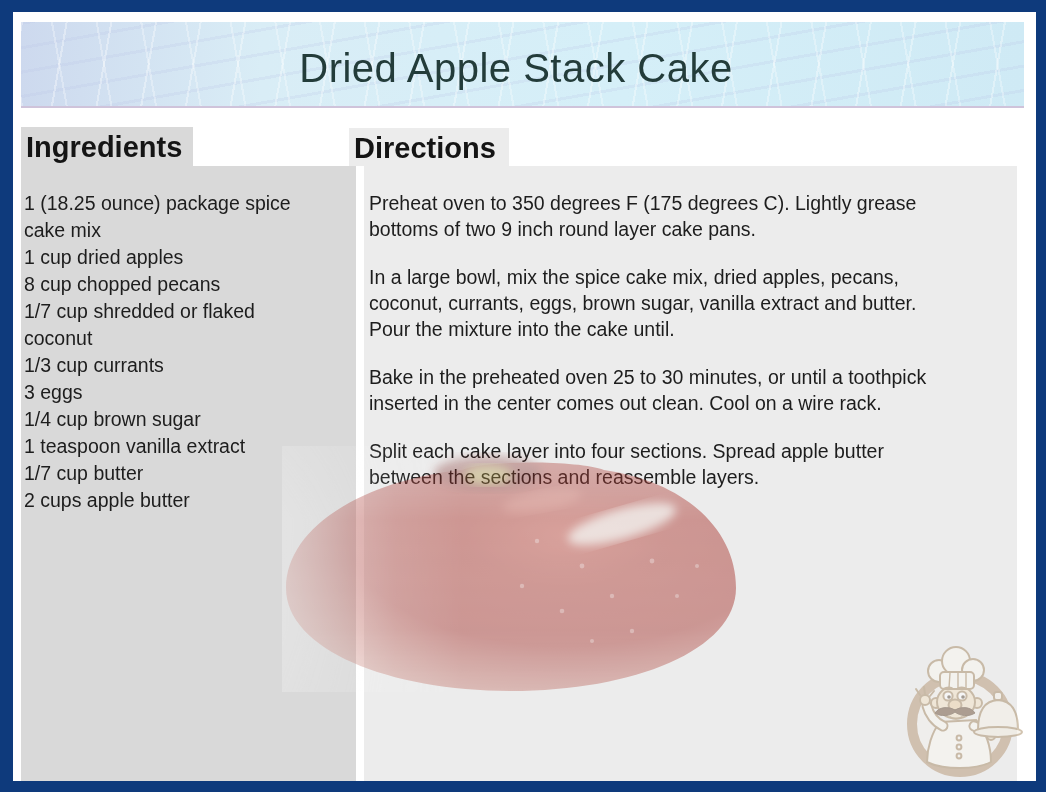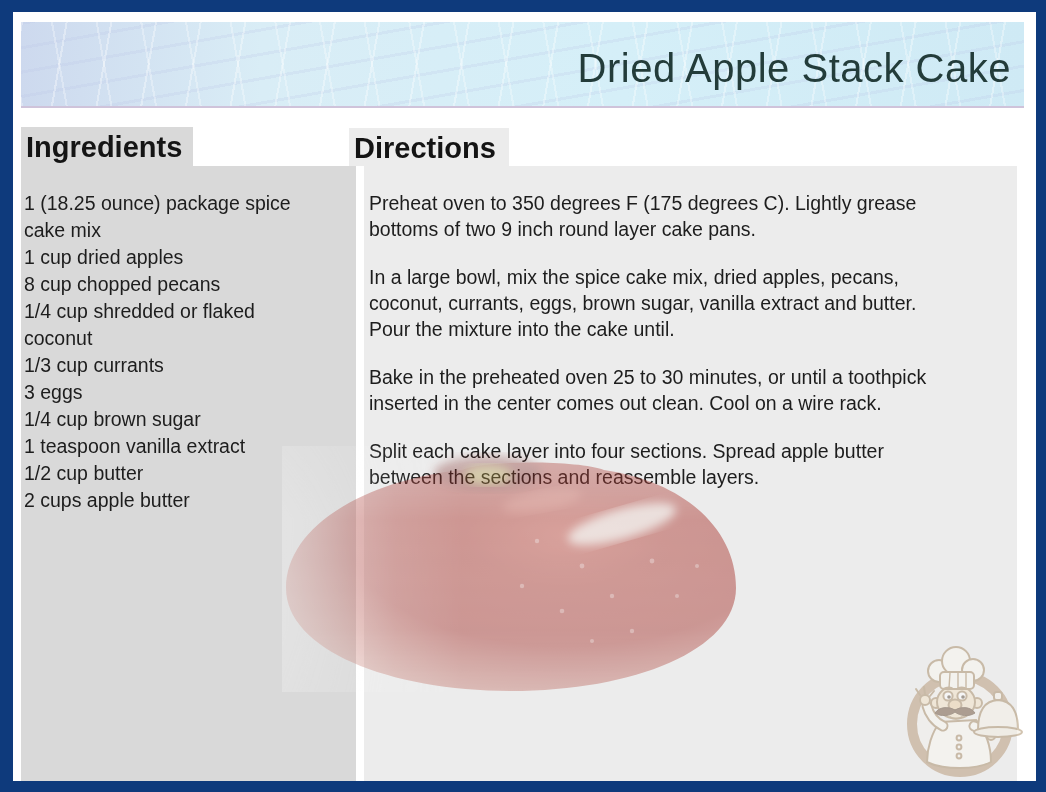--- a/index.html
+++ b/index.html
@@ -25,21 +25,21 @@
   }
   
   .banner{
     position:absolute;left:8px;top:10px;width:1003px;height:86px;
     background:
       repeating-linear-gradient(100deg, rgba(255,255,255,0.35) 0 2px, transparent 2px 44px),
       repeating-linear-gradient(80deg,  rgba(255,255,255,0.30) 0 2px, transparent 2px 44px),
       repeating-linear-gradient(170deg, rgba(186,196,230,0.22) 0 3px, transparent 3px 24px),
       linear-gradient(90deg, var(--banner-left) 0%, #d9edf6 24%, var(--banner-right) 60%, #cfeaf5 100%);
     border-bottom:2px solid #cfc3da;
-    display:flex;align-items:center;justify-content:flex-end;
+    display:flex;align-items:center;justify-content:center;
   }
   .banner h1{
     font-size:40px;font-weight:400;letter-spacing:0.5px;
     color:var(--title-text);
     padding-right:13px;padding-top:8px;
     white-space:nowrap;
   }
   
   .section-heading{
     position:absolute;
@@ -93,27 +93,27 @@
   </div>
 
   <div class="section-heading heading-ingredients">
     <span>Ingredients</span>
   </div>
   <div class="section-body body-ingredients">
       <div class="ingredient-item">1 (18.25 ounce) package spice
 cake mix</div>
       <div class="ingredient-item">1 cup dried apples</div>
       <div class="ingredient-item">8 cup chopped pecans</div>
-      <div class="ingredient-item">1/4 cup shredded or flaked
+      <div class="ingredient-item">1/7 cup shredded or flaked
 coconut</div>
       <div class="ingredient-item">1/3 cup currants</div>
       <div class="ingredient-item">3 eggs</div>
       <div class="ingredient-item">1/4 cup brown sugar</div>
       <div class="ingredient-item">1 teaspoon vanilla extract</div>
-      <div class="ingredient-item">1/2 cup butter</div>
+      <div class="ingredient-item">1/7 cup butter</div>
       <div class="ingredient-item">2 cups apple butter</div>
     </div>
 
   <div class="section-heading heading-directions">
     <span>Directions</span>
   </div>
   <div class="section-body body-directions">
       <div class="direction-paragraph">Preheat oven to 350 degrees F (175 degrees C). Lightly grease
 bottoms of two 9 inch round layer cake pans.</div>
       <div class="direction-paragraph">In a large bowl, mix the spice cake mix, dried apples, pecans,

